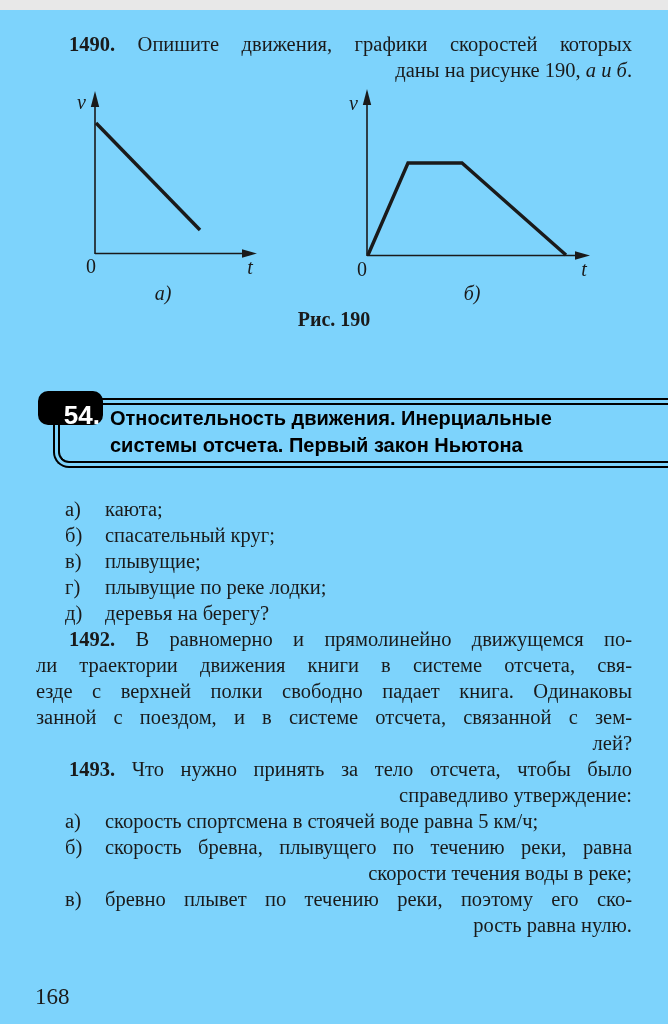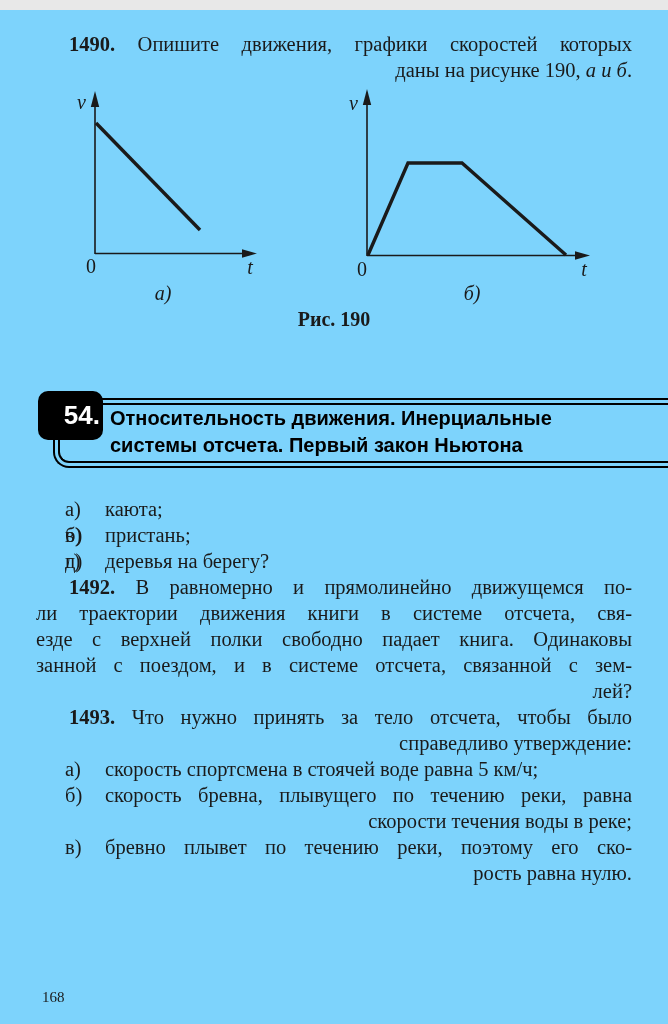--- a/index.html
+++ b/index.html
@@ -42,21 +42,21 @@
     width: 640px; height: 70px;
     box-sizing: border-box;
     border: 7px double #000;
     border-right: none;
     border-radius: 16px 0 0 16px;
     background: transparent;
   }
   #section-badge {
     position: absolute;
     left: 38px; top: 381px;
-    width: 65px; height: 49px;
+    width: 65px; height: 34px;
     background: #000;
     border-radius: 10px;
     color: #fff;
     font-family: "Liberation Sans", sans-serif;
     font-weight: bold;
     font-size: 26px;
     line-height: 49px;
     text-align: right;
     padding-right: 3px;
     box-sizing: border-box;
@@ -66,22 +66,22 @@
     left: 110px; top: 395px;
     width: 520px;
     font-family: "Liberation Sans", sans-serif;
     font-weight: bold;
     font-size: 20px;
     line-height: 27px;
     color: #000;
   }
   #page-number {
     position: absolute;
-    left: 42px; top: 974px;
-    font-size: 15px;
+    left: 35px; top: 974px;
+    font-size: 23px;
   }
 </style>
 </head>
 <body>
 
 <div id="page">
 
   <div class="textblock" style="top:21px">
     <div class="jline indent"><span class="num">1490.</span><span> Опишите движения, графики скоростей которых</span></div>
     <div class="line"><span>даны на рисунке 190, </span><span class="it">а и б</span><span>.</span></div>
@@ -119,23 +119,23 @@
   <div id="section-badge"><span>54.</span></div>
   <div id="section-title">
     <div>Относительность движения. Инерциальные</div>
     <div>системы отсчета. Первый закон Ньютона</div>
   </div>
 
   <div class="textblock" style="top:486px">
 
     <div>
       <div class="li"><span class="marker">а)</span><span>каюта;</span></div>
-      <div class="li"><span class="marker">б)</span></div>
-      <div class="li"><span class="marker">в)</span><span>пристань;</span></div>
-      <div class="li"><span class="marker">г)</span></div>
+      <div class="li"><span class="marker">б)</span><span>спасательный круг;</span></div>
+      <div class="li"><span class="marker">в)</span><span>плывущие;</span></div>
+      <div class="li"><span class="marker">г)</span><span>плывущие по реке лодки;</span></div>
       <div class="li"><span class="marker">д)</span><span>деревья на берегу?</span></div>
     </div>
 
     <div>
       <div class="jline indent"><span class="num">1492.</span><span> В равномерно и прямолинейно движущемся по-</span></div>
       <div class="jline">ли траектории движения книги в системе отсчета, свя-</div>
       <div class="jline">езде с верхней полки свободно падает книга. Одинаковы</div>
       <div class="jline">занной с поездом, и в системе отсчета, связанной с зем-</div>
       <div class="line">лей?</div>
     </div>

